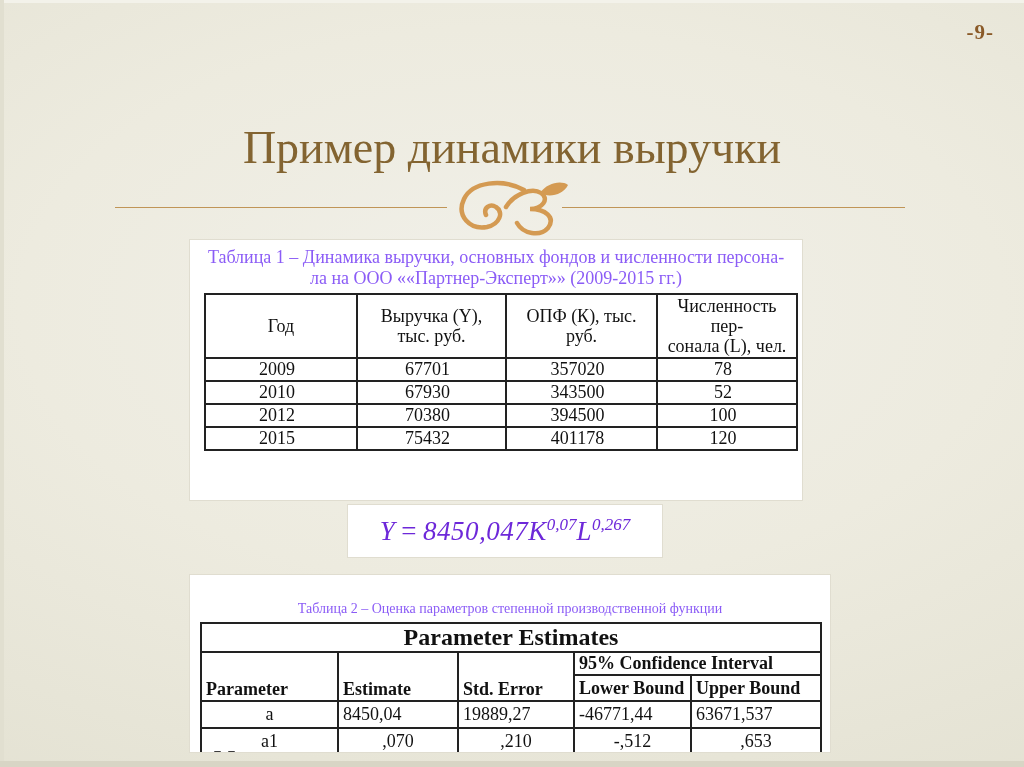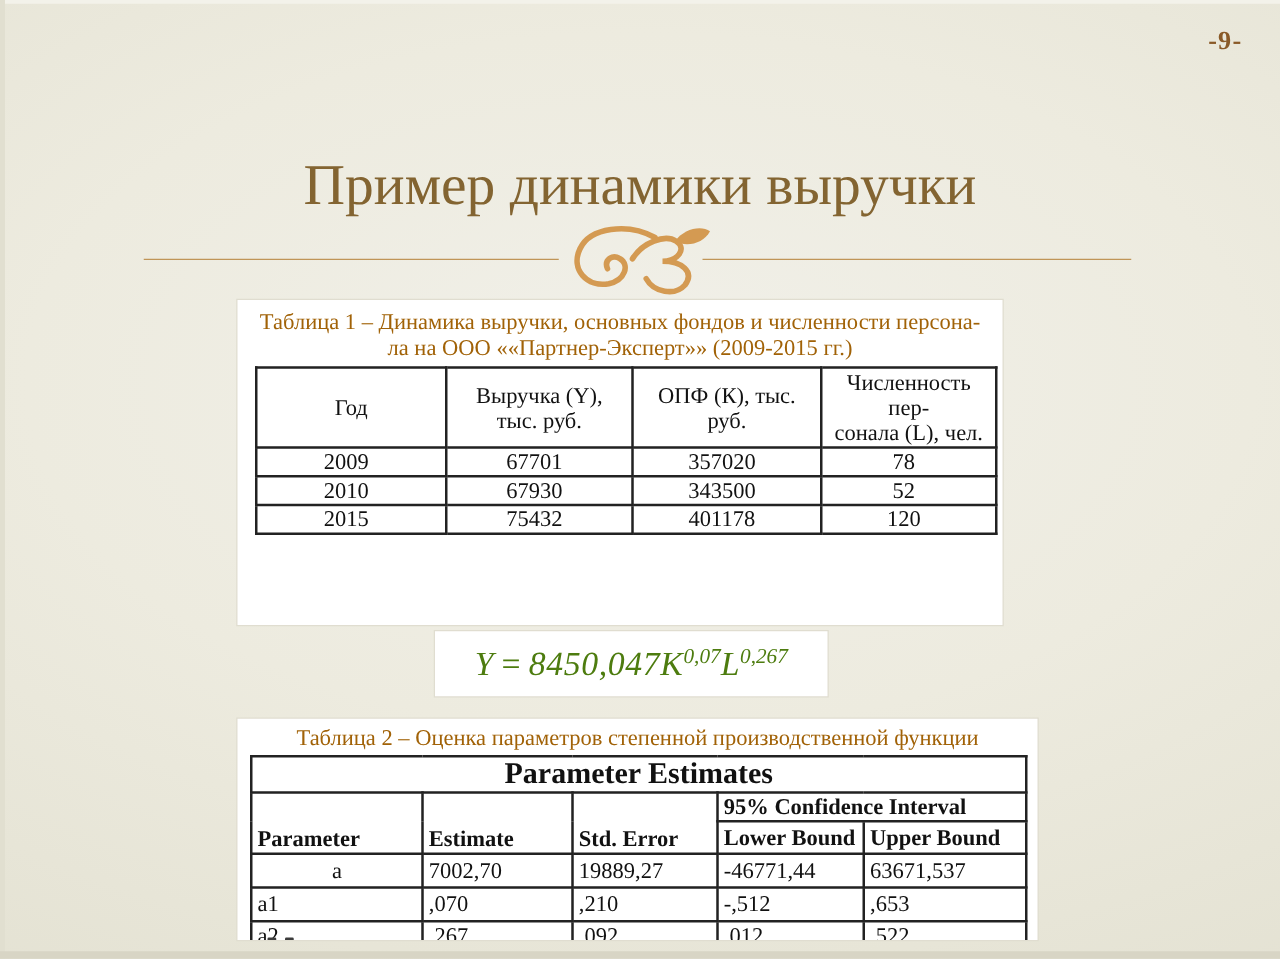--- a/index.html
+++ b/index.html
@@ -32,54 +32,54 @@
 
   .panel{position:absolute;background:#ffffff;box-shadow:0 0 0 1px #e0ddd0;}
   .panel1{left:190px;top:240px;width:612px;height:260px;}
   .panel2{left:190px;top:575px;width:640px;height:177px;overflow:hidden;}
   .formula-panel{
     left:348px;top:505px;width:314px;height:52px;
     display:flex;align-items:center;justify-content:center;
   }
 
   .caption{
-    text-align:center;color:#a16207;font-size:18px;line-height:21px;
+    text-align:center;color:#8b5cf6;font-size:18px;line-height:21px;
     white-space:pre-line;
   }
   .caption.c1{margin-top:7px;}
-  .caption.c2{margin-top:5px;font-size:18px;}
+  .caption.c2{margin-top:23px;font-size:14px;}
 
   table{border-collapse:collapse;table-layout:fixed;color:#111;}
   th,td{border:2px solid #222;overflow:hidden;}
 
   .t1{margin:4px 0 0 14px;width:592px;}
   .t1 th{
     font-weight:normal;font-size:18px;line-height:20px;
     text-align:center;vertical-align:middle;padding:1px 2px;white-space:pre-line;
   }
   .t1 td{font-size:18px;height:21px;padding:0 16px 0 8px;text-align:center;vertical-align:middle;}
 
   .t2{margin:3px 0 0 10px;width:620px;}
   .t2 th{font-weight:bold;font-size:18px;text-align:left;padding:0 4px;vertical-align:bottom;}
   .t2 th.pe-title{font-weight:bold;text-align:center;height:20px;vertical-align:middle;font-size:24px;}
   .t2 th.ci{height:20px;vertical-align:middle;}
   .t2 th.colhead{height:24px;vertical-align:middle;margin-left:48px;}
   .t2 td{font-size:18px;padding:0 4px;vertical-align:middle;}
   .t2 tr.row-a td{height:25px;text-align:left;}
   .t2 tr.row-a td:first-child{text-align:center;}
-  .t2 tr.row-small td{height:25px;}
+  .t2 tr.row-small td{height:25px;text-align:center;}
   .t2 tr.row-last td{height:21px;margin-left:40px;}
 
   .clip-marks{position:absolute;left:24px;top:166px;}
   .clip-marks span{
     display:inline-block;width:7px;height:4px;margin-right:7px;
     background:#3c3c3c;border-radius:1px;
   }
 
-  .formula{font-size:27px;font-style:italic;color:#4d7c0f;letter-spacing:0.5px;}
+  .formula{font-size:27px;font-style:italic;color:#6d28d9;letter-spacing:0.5px;}
   .formula sup{font-size:17px;letter-spacing:0;}
   .formula .eq{font-style:normal;padding:0 6px;}
 </style>
 </head>
 <body>
 
 <div class="slide">
   <div class="edge-top"></div>
   <div class="edge-left"></div>
   <div class="edge-bottom"></div>
@@ -124,20 +124,26 @@
         <td>357020</td>
         <td>78</td>
       </tr>
       <tr>
         <td>2010</td>
         <td>67930</td>
         <td>343500</td>
         <td>52</td>
       </tr>
       <tr>
+        <td>2012</td>
+        <td>70380</td>
+        <td>394500</td>
+        <td>100</td>
+      </tr>
+      <tr>
         <td>2015</td>
         <td>75432</td>
         <td>401178</td>
         <td>120</td>
       </tr>
     </tbody>
       </table>
   </div>
 
   <div class="panel formula-panel">
@@ -165,21 +171,21 @@
         <th rowspan="2">Estimate</th>
         <th rowspan="2">Std. Error</th>
         <th class="ci" colspan="2">95% Confidence Interval</th>
       </tr>
       <tr>
         <th class="colhead">Lower Bound</th>
         <th class="colhead">Upper Bound</th>
       </tr>
       <tr class="row-a">
         <td>a</td>
-        <td>7002,70</td>
+        <td>8450,04</td>
         <td>19889,27</td>
         <td>-46771,44</td>
         <td>63671,537</td>
       </tr>
       <tr class="row-small">
         <td>a1</td>
         <td>,070</td>
         <td>,210</td>
         <td>-,512</td>
         <td>,653</td>

